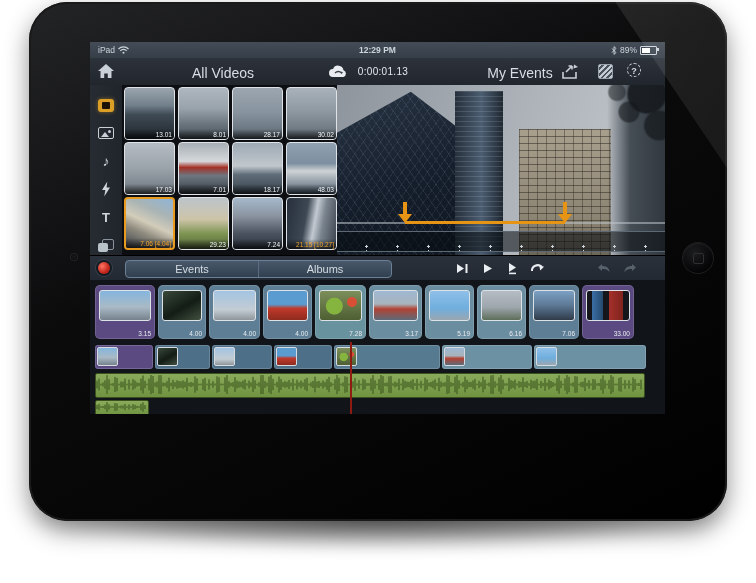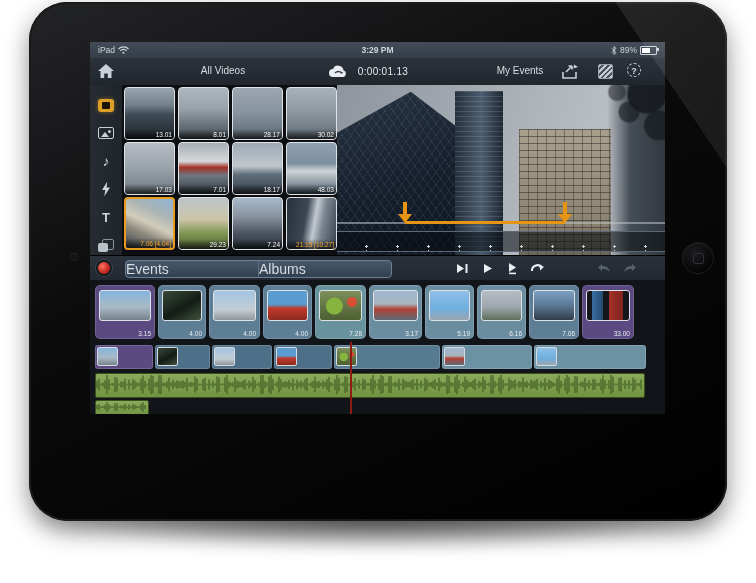--- a/index.html
+++ b/index.html
@@ -15,21 +15,21 @@
   
   .statusbar{position:absolute;left:0;top:0;width:100%;height:16px;background:linear-gradient(#434c57,#363e48);display:flex;align-items:center;justify-content:space-between;font-size:8.5px;color:#cdd4db;box-sizing:border-box;padding:0 8px;}
   .sb-left,.sb-right{display:flex;align-items:center;gap:3px;}
   .sb-time{position:absolute;left:50%;transform:translateX(-50%);font-weight:bold;}
   .batt{position:relative;width:15px;height:7px;border:1px solid #cdd4db;border-radius:1px;}
   .batt i{position:absolute;left:1px;top:1px;bottom:1px;width:50%;background:#fff;}
   .batt:after{content:"";position:absolute;right:-3px;top:1px;width:2px;height:3px;background:#cdd4db;}
 
   
   .toolbar{position:absolute;left:0;top:16px;width:100%;height:27px;background:linear-gradient(#2d333b,#21262d);border-bottom:1px solid #000;}
-  .tb-title{position:absolute;top:7px;font-size:10px;color:#d7dde3;}
+  .tb-title{position:absolute;top:7px;font-size:14px;color:#d7dde3;}
   .tb-lib{left:133px;transform:translateX(-50%);}
   .tb-proj{left:430px;transform:translateX(-50%);}
   .tb-time{position:absolute;left:293px;top:8px;transform:translateX(-50%);font-size:10px;color:#e4e9ee;letter-spacing:.3px;}
   .tb-icon{position:absolute;top:5px;cursor:pointer;}
   .hatch{width:13px;height:13px;border:1px solid #9aa3ac;border-radius:2px;background:repeating-linear-gradient(135deg,#c4cbd2 0 2px,#4b535c 2px 4px);}
   .helpc{width:14px;height:14px;border:1.5px dashed #c4cbd2;border-radius:50%;color:#d7dde3;font-size:9px;font-weight:bold;text-align:center;line-height:14px;box-sizing:border-box;}
 
   
   .side{position:absolute;left:0;top:43px;width:32px;height:170px;background:linear-gradient(90deg,#272c33,#20252b);border-right:1px solid #000;}
   .sb-item{position:absolute;left:0;width:32px;height:24px;display:flex;align-items:center;justify-content:center;cursor:pointer;}
@@ -96,21 +96,21 @@
   .trim-marker .stem{position:absolute;left:5px;top:0;width:4px;height:12px;background:#e69413;}
   .trim-marker .head{position:absolute;left:0;top:12px;width:0;height:0;border-left:7px solid transparent;border-right:7px solid transparent;border-top:9px solid #e69413;}
   .scrub{position:absolute;left:0;bottom:3px;width:100%;height:19px;background:rgba(8,12,16,.55);border-top:1px solid #5c6874;border-bottom:1px solid #5c6874;
     background-image:radial-gradient(circle,#cdd4da 1px,transparent 1.4px),radial-gradient(circle,#cdd4da 1px,transparent 1.4px);
     background-size:31px 19px,31px 19px;background-position:14px 5px,14px 10px;background-repeat:repeat-x;}
 
   
   .ebar{position:absolute;left:0;top:213px;width:100%;height:24px;background:linear-gradient(#2a313b,#222932);border-top:1px solid #000;border-bottom:1px solid #000;}
   .rec{position:absolute;left:8px;top:6px;width:12px;height:12px;border-radius:50%;background:radial-gradient(circle at 35% 35%,#ff7462,#c3261c 60%,#8e150f);box-shadow:0 0 0 2px #141a21,0 0 0 3px #39424c;cursor:pointer;}
   .seg{position:absolute;left:35px;top:4px;width:265px;height:16px;display:flex;background:linear-gradient(#49596b,#31404f);border:1px solid #6b8096;border-radius:4px;overflow:hidden;}
-  .seg-btn{flex:1;font-size:14px;color:#d6dde3;line-height:16px;cursor:pointer;}
+  .seg-btn{flex:1;text-align:center;font-size:11px;color:#d6dde3;line-height:16px;cursor:pointer;}
   .seg-btn + .seg-btn{border-left:1px solid #5a6e82;}
   .pctl{position:absolute;top:4px;width:18px;height:16px;display:flex;align-items:center;justify-content:center;cursor:pointer;}
 
   
   .tl{position:absolute;left:0;top:238px;width:100%;height:182px;background:#111419;}
   .track1{position:absolute;left:5px;top:5px;display:flex;gap:3px;}
   .clip{position:relative;height:54px;border-radius:5px;box-shadow:inset 0 0 0 1px rgba(255,255,255,.14);cursor:pointer;}
   .clip .cth{position:absolute;left:4px;right:4px;top:5px;height:29px;border:1px solid #dde2e7;border-radius:3px;}
   .clip .cdur{position:absolute;right:4px;bottom:2px;font-size:6.5px;color:#e7ecf0;}
   .track2{position:absolute;left:5px;top:65px;display:flex;gap:2px;}
@@ -146,21 +146,21 @@
 
       <div class="statusbar">
         <div class="sb-left">
           <span>iPad</span>
           <svg width="11" height="8" viewBox="0 0 11 8">
             <path d="M0.5 3 A7 7 0 0 1 10.5 3" stroke="#cdd4db" stroke-width="1.2" fill="none"></path>
             <path d="M2.3 4.8 A4.5 4.5 0 0 1 8.7 4.8" stroke="#cdd4db" stroke-width="1.2" fill="none"></path>
             <circle cx="5.5" cy="6.8" r="1" fill="#cdd4db"></circle>
           </svg>
         </div>
-        <div class="sb-time">3:29 PM</div>
+        <div class="sb-time">12:29 PM</div>
         <div class="sb-right">
           <svg width="6" height="9" viewBox="0 0 6 9">
             <path d="M1 2.4 L5 6.6 L3 8.4 L3 0.6 L5 2.4 L1 6.6" stroke="#cdd4db" stroke-width="0.9" fill="none"></path>
           </svg>
           <span>89%</span>
           <span class="batt">
               <i></i>
             </span>
         </div>
       </div>

